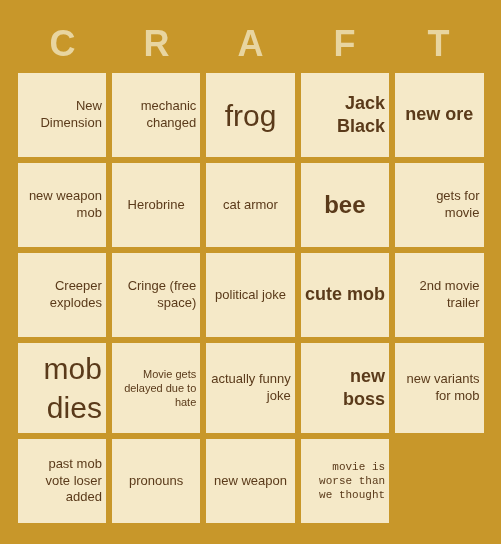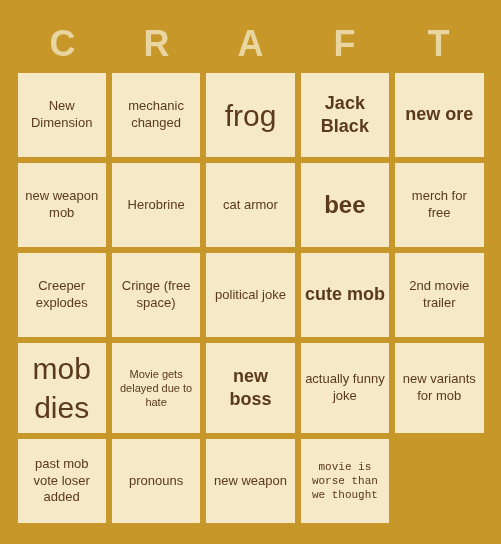--- a/index.html
+++ b/index.html
@@ -41,20 +41,21 @@
       align-items: center;
       justify-content: center;
       text-align: center;
       padding: 6px 4px;
       color: #5a3a1a;
     }
     .bingo-cell span {
       font-size: 13px;
       font-weight: 500;
       line-height: 1.3;
+      text-align: right;
     }
     .bingo-cell.large-text span {
       font-size: 24px;
       font-weight: bold;
     }
     .bingo-cell.xlarge-text span {
       font-size: 30px;
       font-weight: normal;
     }
     .bingo-cell.medium-large span {
@@ -95,21 +96,21 @@
       <div class="bingo-cell">
         <span>Herobrine</span>
       </div>
       <div class="bingo-cell">
         <span>cat armor</span>
       </div>
       <div class="bingo-cell large-text">
         <span>bee</span>
       </div>
       <div class="bingo-cell">
-        <span>merch for free</span>
+        <span>gets for movie</span>
       </div>
       <div class="bingo-cell">
         <span>Creeper explodes</span>
       </div>
       <div class="bingo-cell">
         <span>Cringe (free space)</span>
       </div>
       <div class="bingo-cell">
         <span>political joke</span>
       </div>
@@ -118,25 +119,25 @@
       </div>
       <div class="bingo-cell">
         <span>2nd movie trailer</span>
       </div>
       <div class="bingo-cell xlarge-text">
         <span>mob dies</span>
       </div>
       <div class="bingo-cell">
         <span style="font-size: 11px;">Movie gets delayed due to hate</span>
       </div>
+      <div class="bingo-cell">
+        <span>actually funny joke</span>
+      </div>
       <div class="bingo-cell medium-large">
         <span>new boss</span>
-      </div>
-      <div class="bingo-cell">
-        <span>actually funny joke</span>
       </div>
       <div class="bingo-cell">
         <span>new variants for mob</span>
       </div>
       <div class="bingo-cell">
         <span>past mob vote loser added</span>
       </div>
       <div class="bingo-cell">
         <span>pronouns</span>
       </div>

